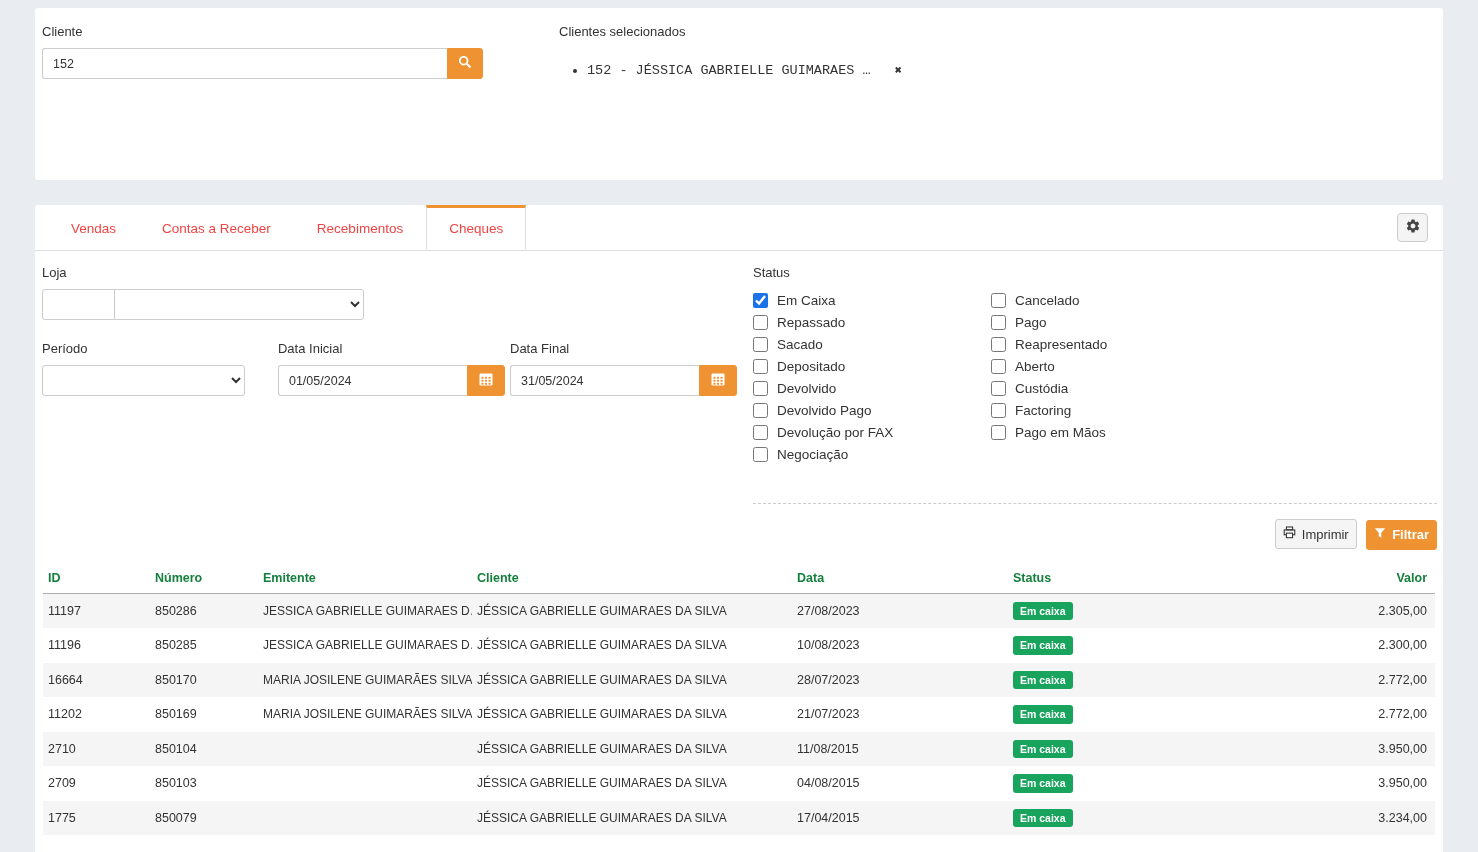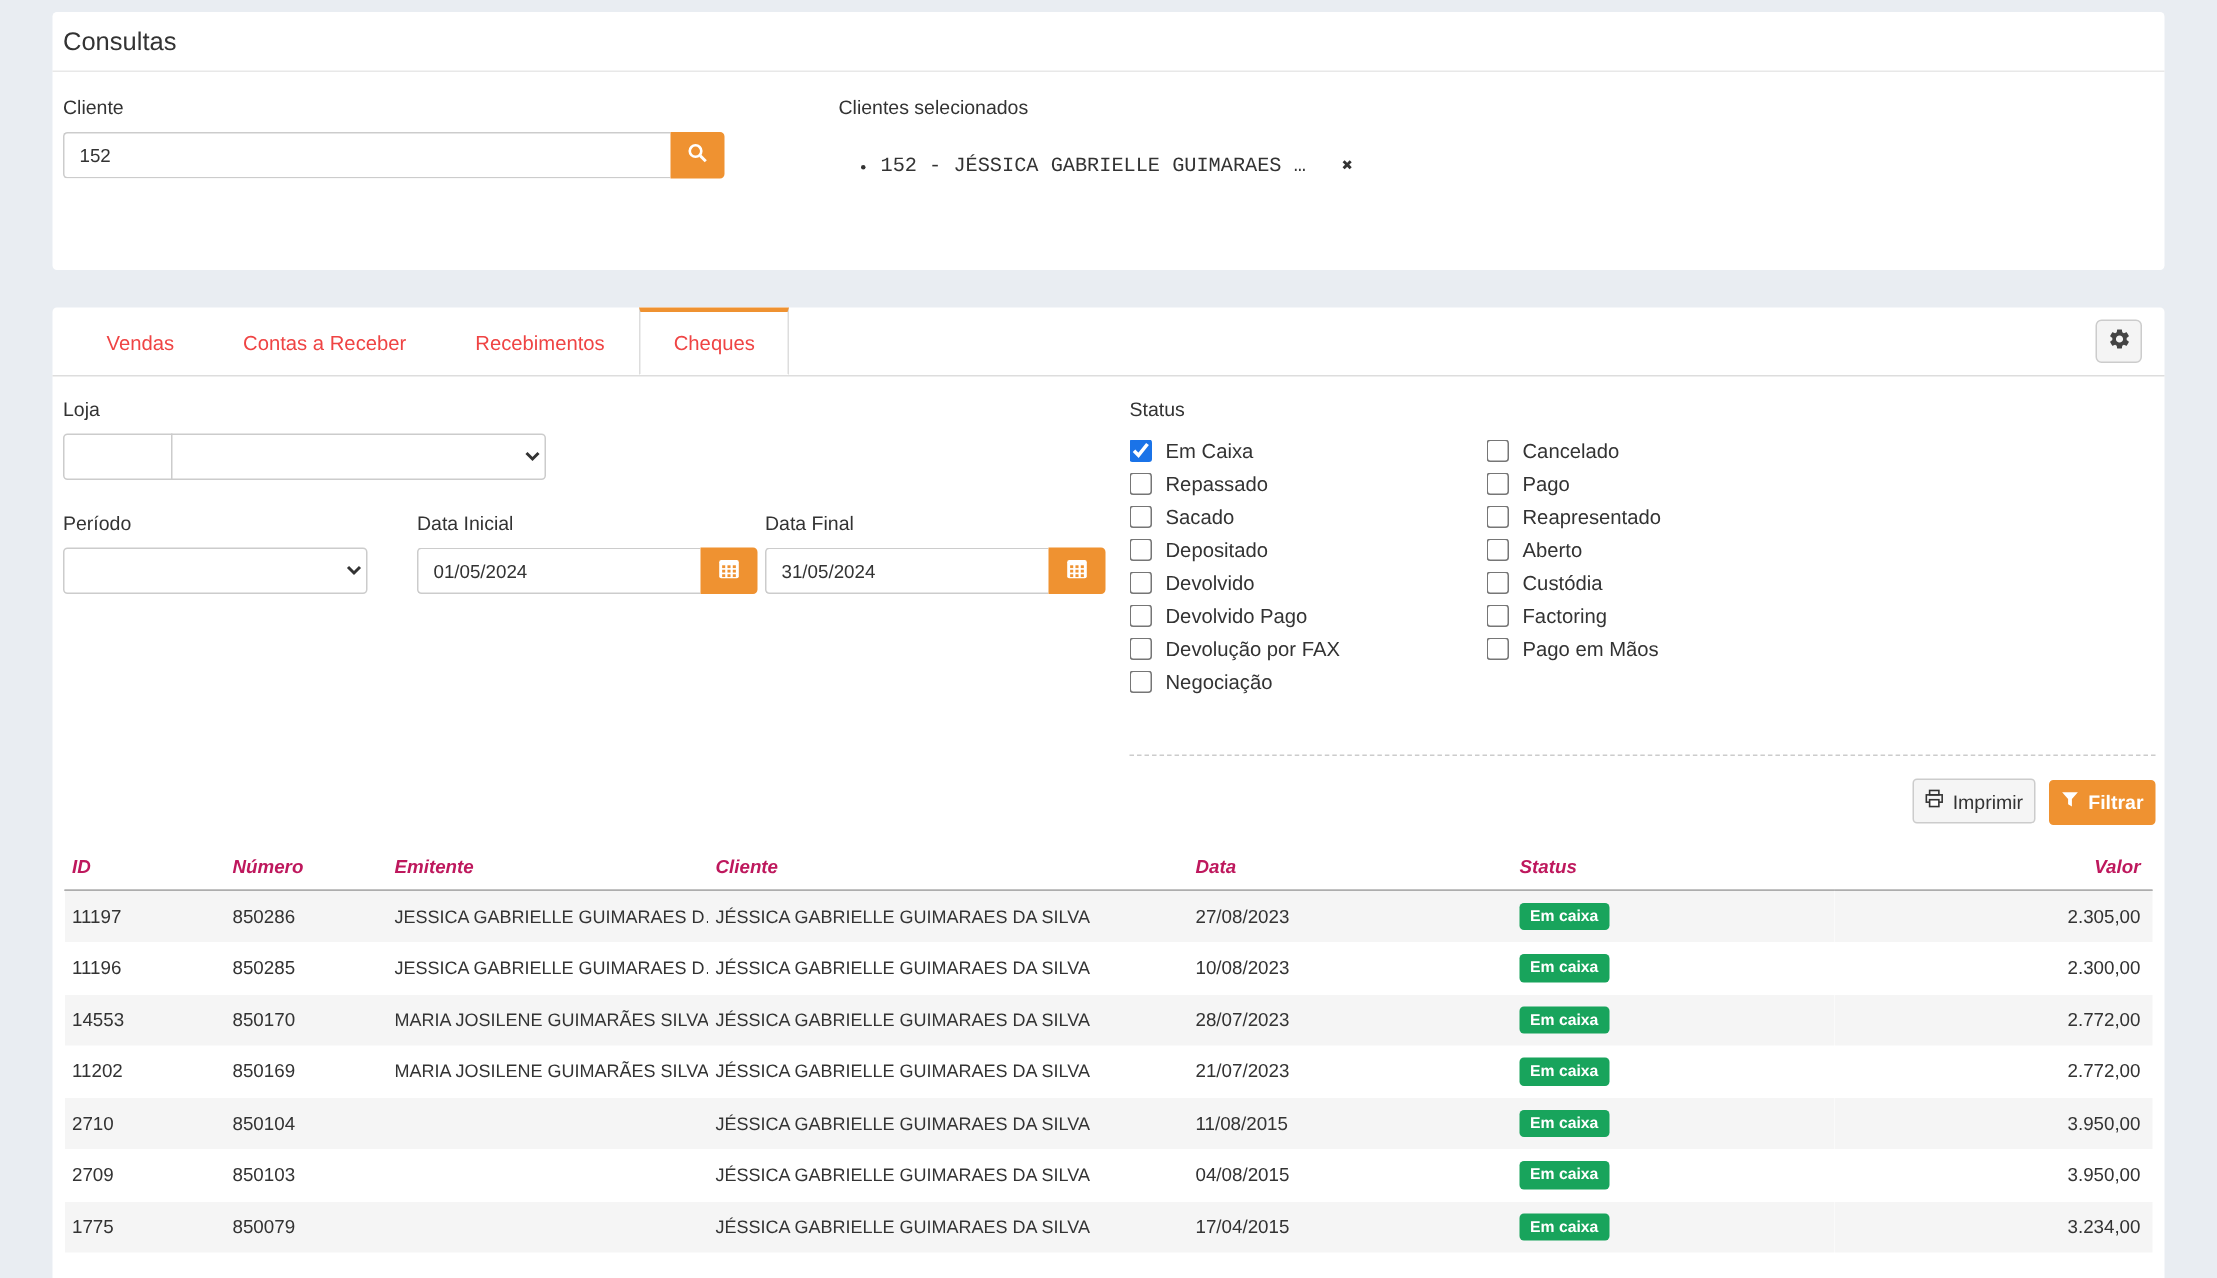--- a/index.html
+++ b/index.html
@@ -83,35 +83,34 @@
   .chk { display: flex; align-items: center; height: 22px; font-size: 13.5px; gap: 9px; cursor: pointer; }
   .chk input { width: 15px; height: 15px; accent-color: #1a73e8; margin: 0; cursor: pointer; }
   .actions { border-top: 1px dashed #ccc; margin-top: 38px; padding-top: 15px; text-align: right; }
   .btn { display: inline-flex; align-items: center; gap: 6px; height: 30px; padding: 0 7px; border-radius: 3px; font-size: 13px; font-family: inherit; cursor: pointer; }
   .btn-light { background: #f5f5f5; border: 1px solid #ccc; color: #333; }
   .btn-orange { background: #ef9231; border: 1px solid #ef9231; color: #fff; margin-left: 5px; font-weight: bold; }
 
   
   .table-wrap { margin: 13px 8px 0 8px; }
   table { width: 100%; border-collapse: collapse; font-size: 12.5px; table-layout: fixed; }
-  th { text-align: left; font-weight: bold; padding: 8px 5px; border-bottom: 1px solid #adadad; color: #be185d; font-style: italic; }
+  th { text-align: left; font-weight: bold; padding: 8px 5px; border-bottom: 1px solid #adadad; color: #15803d; }
   th.right, td.right { text-align: right; padding-right: 8px; }
   td { padding: 8px 5px; color: #333; white-space: nowrap; overflow: hidden; }
   tbody tr:nth-child(odd) td { background: #f5f5f5; }
   td.name-cell { font-size: 12px; }
   .badge {
     display: inline-block; background: #18a45c; color: #fff;
     font-size: 10.5px; font-weight: bold; padding: 4px 7px; border-radius: 3px; line-height: 1;
   }
 </style>
 </head>
 <body>
 
 <div class="card" id="card-consultas">
-  <div class="card-header">Consultas</div>
   <div class="card-body">
     <div class="col-cliente">
       <label class="field-label">Cliente</label>
       <div class="input-group">
         <input type="text" value="152" style="">
         <button class="btn-search">
           <span>
             <svg width="14" height="14" viewBox="0 0 16 16">
                 <circle cx="6.5" cy="6.5" r="4.4" fill="none" stroke="#fff" stroke-width="2"></circle>
                 <line x1="10" y1="10" x2="14.3" y2="14.3" stroke="#fff" stroke-width="2.2"></line>
@@ -336,21 +335,21 @@
         <tr>
           <td>11196</td>
           <td>850285</td>
           <td class="name-cell">JESSICA GABRIELLE GUIMARAES D…</td>
           <td class="name-cell">JÉSSICA GABRIELLE GUIMARAES DA SILVA</td>
           <td>10/08/2023</td>
           <td><span class="badge">Em caixa</span></td>
           <td class="right">2.300,00</td>
         </tr>
         <tr>
-          <td>14553</td>
+          <td>16664</td>
           <td>850170</td>
           <td class="name-cell">MARIA JOSILENE GUIMARÃES SILVA</td>
           <td class="name-cell">JÉSSICA GABRIELLE GUIMARAES DA SILVA</td>
           <td>28/07/2023</td>
           <td><span class="badge">Em caixa</span></td>
           <td class="right">2.772,00</td>
         </tr>
         <tr>
           <td>11202</td>
           <td>850169</td>

